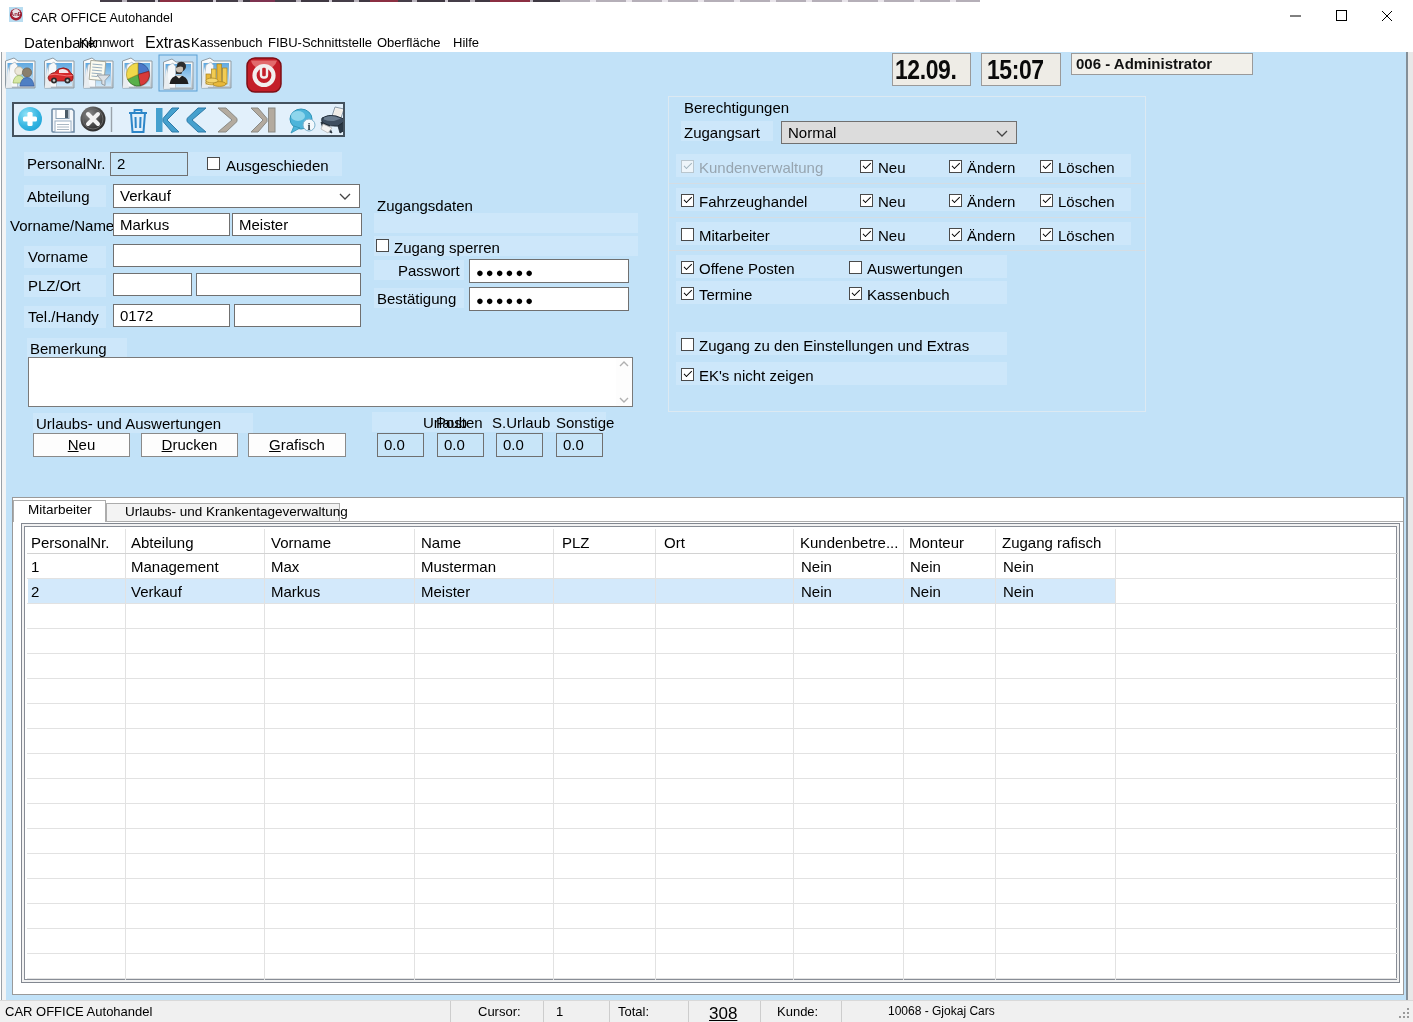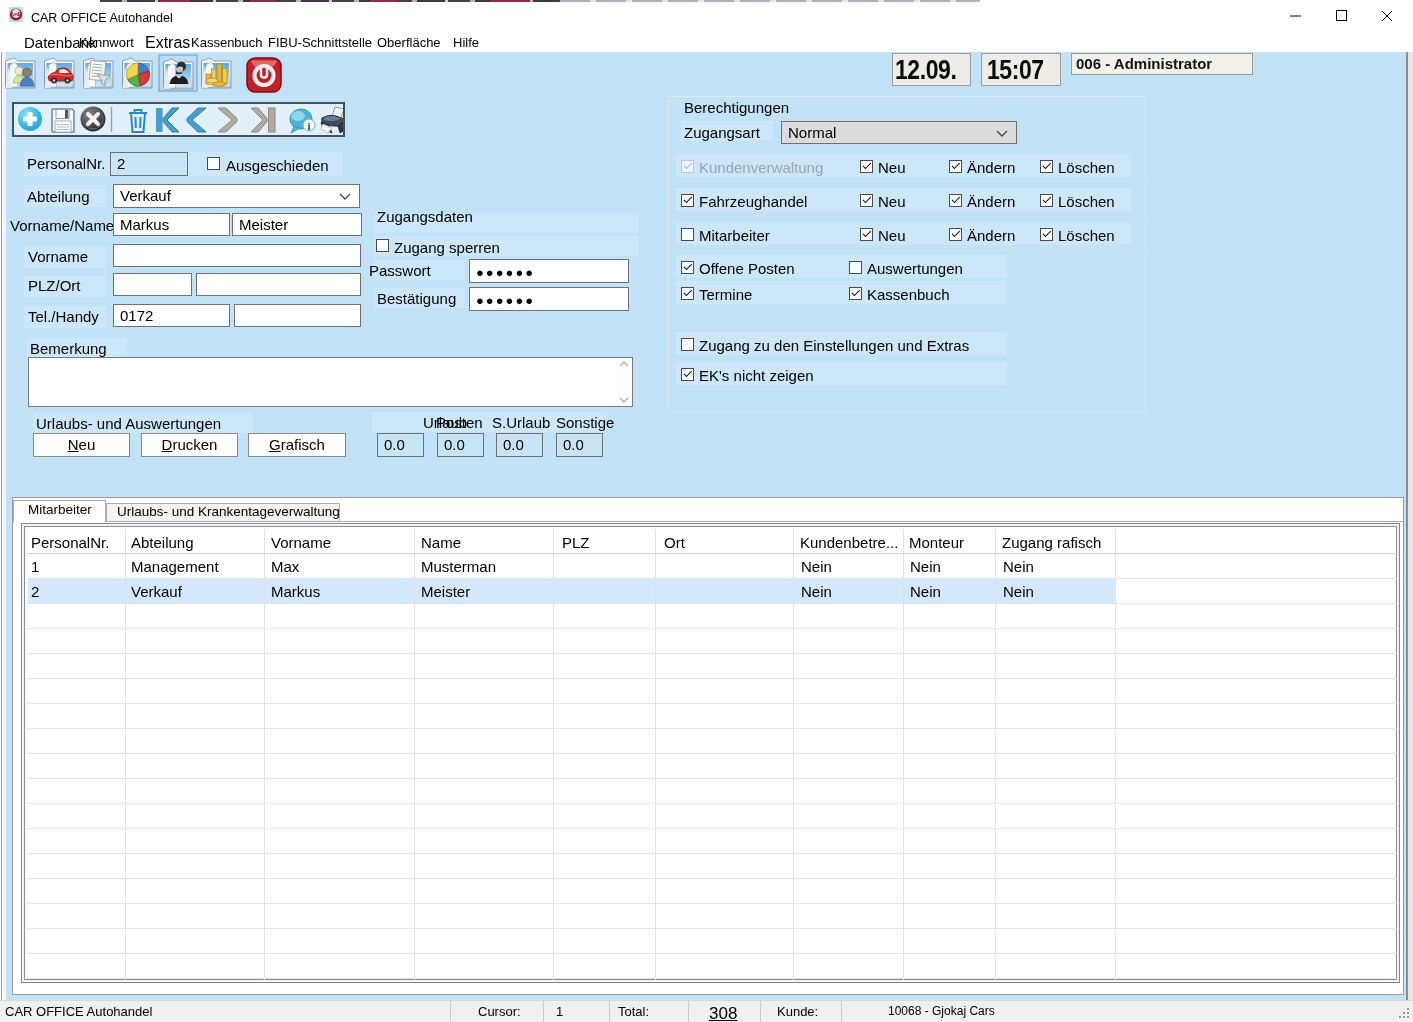--- a/index.html
+++ b/index.html
@@ -307,26 +307,26 @@
 <div class="lbl" style="left:375px;top:414px;margin-left:48px;">Urlaub</div>
 <div class="lbl" style="left:436px;top:414px;">Posten</div>
 <div class="lbl" style="left:492px;top:414px;">S.Urlaub</div>
 <div class="lbl" style="left:556px;top:414px;">Sonstige</div>
 <div class="inp inpblue" style="left:377px;top:433px;width:47px;height:24px;">0.0</div>
 <div class="inp inpblue" style="left:437px;top:433px;width:47px;height:24px;">0.0</div>
 <div class="inp inpblue" style="left:496px;top:433px;width:47px;height:24px;">0.0</div>
 <div class="inp inpblue" style="left:556px;top:433px;width:47px;height:24px;">0.0</div>
 
 <div class="strip" style="left:374px;top:213px;width:264px;height:20px;"></div>
-<div class="lbl" style="left:377px;top:208px;">Zugangsdaten</div>
+<div class="lbl" style="left:377px;top:197px;">Zugangsdaten</div>
 <div class="strip" style="left:374px;top:236px;width:264px;height:20px;"></div>
 <div class="cb" style="left:376px;top:239px;"></div>
 <div class="lbl" style="left:394px;top:239px;">Zugang sperren</div>
 <div class="strip" style="left:374px;top:260px;width:90px;height:20px;"></div>
-<div class="lbl" style="left:369px;top:262px;">Passwort</div>
+<div class="lbl" style="left:398px;top:262px;">Passwort</div>
 <div class="inp" style="left:469px;top:259px;width:160px;height:24px;font-size:13px;font-weight:bold;letter-spacing:2px;padding-top:5px;">●●●●●●</div>
 <div class="strip" style="left:374px;top:288px;width:90px;height:20px;"></div>
 <div class="lbl" style="left:377px;top:290px;">Bestätigung</div>
 <div class="inp" style="left:469px;top:287px;width:160px;height:24px;font-size:13px;font-weight:bold;letter-spacing:2px;padding-top:5px;">●●●●●●</div>
 
 <div class="abs" style="left:668px;top:96px;width:478px;height:316px;border:1px solid #dce9f2;box-sizing:border-box;"></div>
 <div class="lbl" style="left:684px;top:99px;">Berechtigungen</div>
 <div class="strip" style="left:681px;top:121px;width:92px;height:20px;"></div>
 <div class="lbl" style="left:684px;top:124px;">Zugangsart</div>
 <div class="inp" style="left:781px;top:121px;width:236px;height:23px;background:#dcdcdc;">Normal
@@ -384,21 +384,21 @@
 <div class="cb" style="left:681px;top:338px;"></div>
 <div class="lbl" style="left:699px;top:337px;">Zugang zu den Einstellungen und Extras</div>
 
 <div class="strip" style="left:676px;top:362px;width:331px;height:23px;"></div>
 <div class="cb checked" style="left:681px;top:368px;"></div>
 <div class="lbl" style="left:699px;top:367px;">EK's nicht zeigen</div>
 
 <div class="abs" style="left:12px;top:497px;width:1392px;height:498px;background:#fff;border:1px solid #9a9a9a;box-sizing:border-box;"></div>
 
 <div class="abs" style="left:106px;top:503px;width:234px;height:19px;background:#f3f3f3;border:1px solid #acacac;box-sizing:border-box;"></div>
-<div class="abs" style="left:117px;top:504px;font-size:13.5px;">Urlaubs- und Krankentageverwaltung</div>
+<div class="abs" style="left:125px;top:504px;font-size:13.5px;">Urlaubs- und Krankentageverwaltung</div>
 <div class="abs" style="left:13px;top:500px;width:93px;height:22px;background:#fff;border:1px solid #acacac;border-bottom:none;box-sizing:border-box;"></div>
 <div class="abs" style="left:28px;top:502px;font-size:13.5px;">Mitarbeiter</div>
 <div class="abs" style="left:13px;top:521px;width:1390px;height:1px;background:#acacac;"></div>
 <div class="abs" style="left:14px;top:521px;width:91px;height:1px;background:#fff;"></div>
 
 <div class="abs" style="left:21px;top:523px;width:1379px;height:460px;background:#f2f2f2;border:1px solid #828790;box-sizing:border-box;"></div>
 <div class="abs" style="left:24px;top:526px;width:1373px;height:454px;background:#fff;border:1px solid #888d96;box-sizing:border-box;"></div>
 
 <div class="abs" style="left:28px;top:578px;width:1087px;height:25px;background:#d3e9fb;"></div>
 <svg class="abs" style="left:27px;top:529px;" width="1371" height="451">

